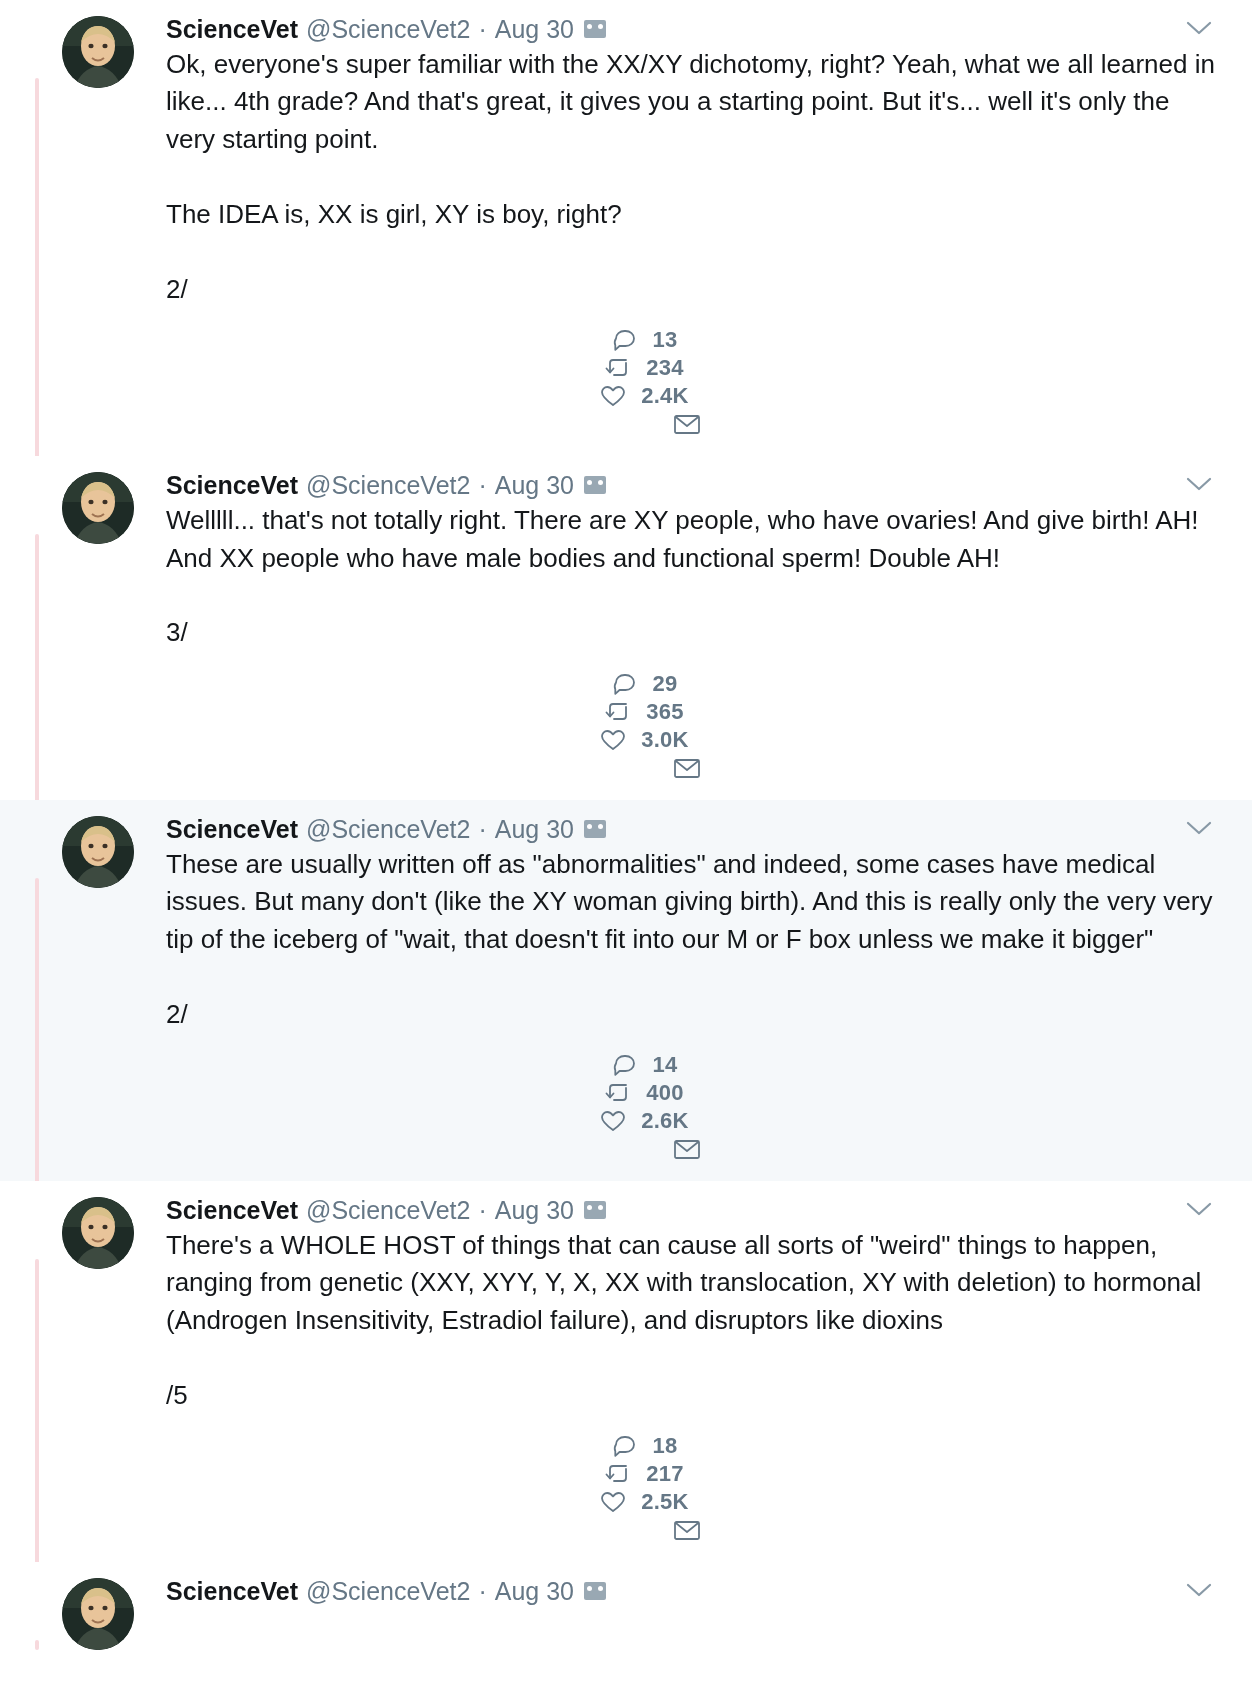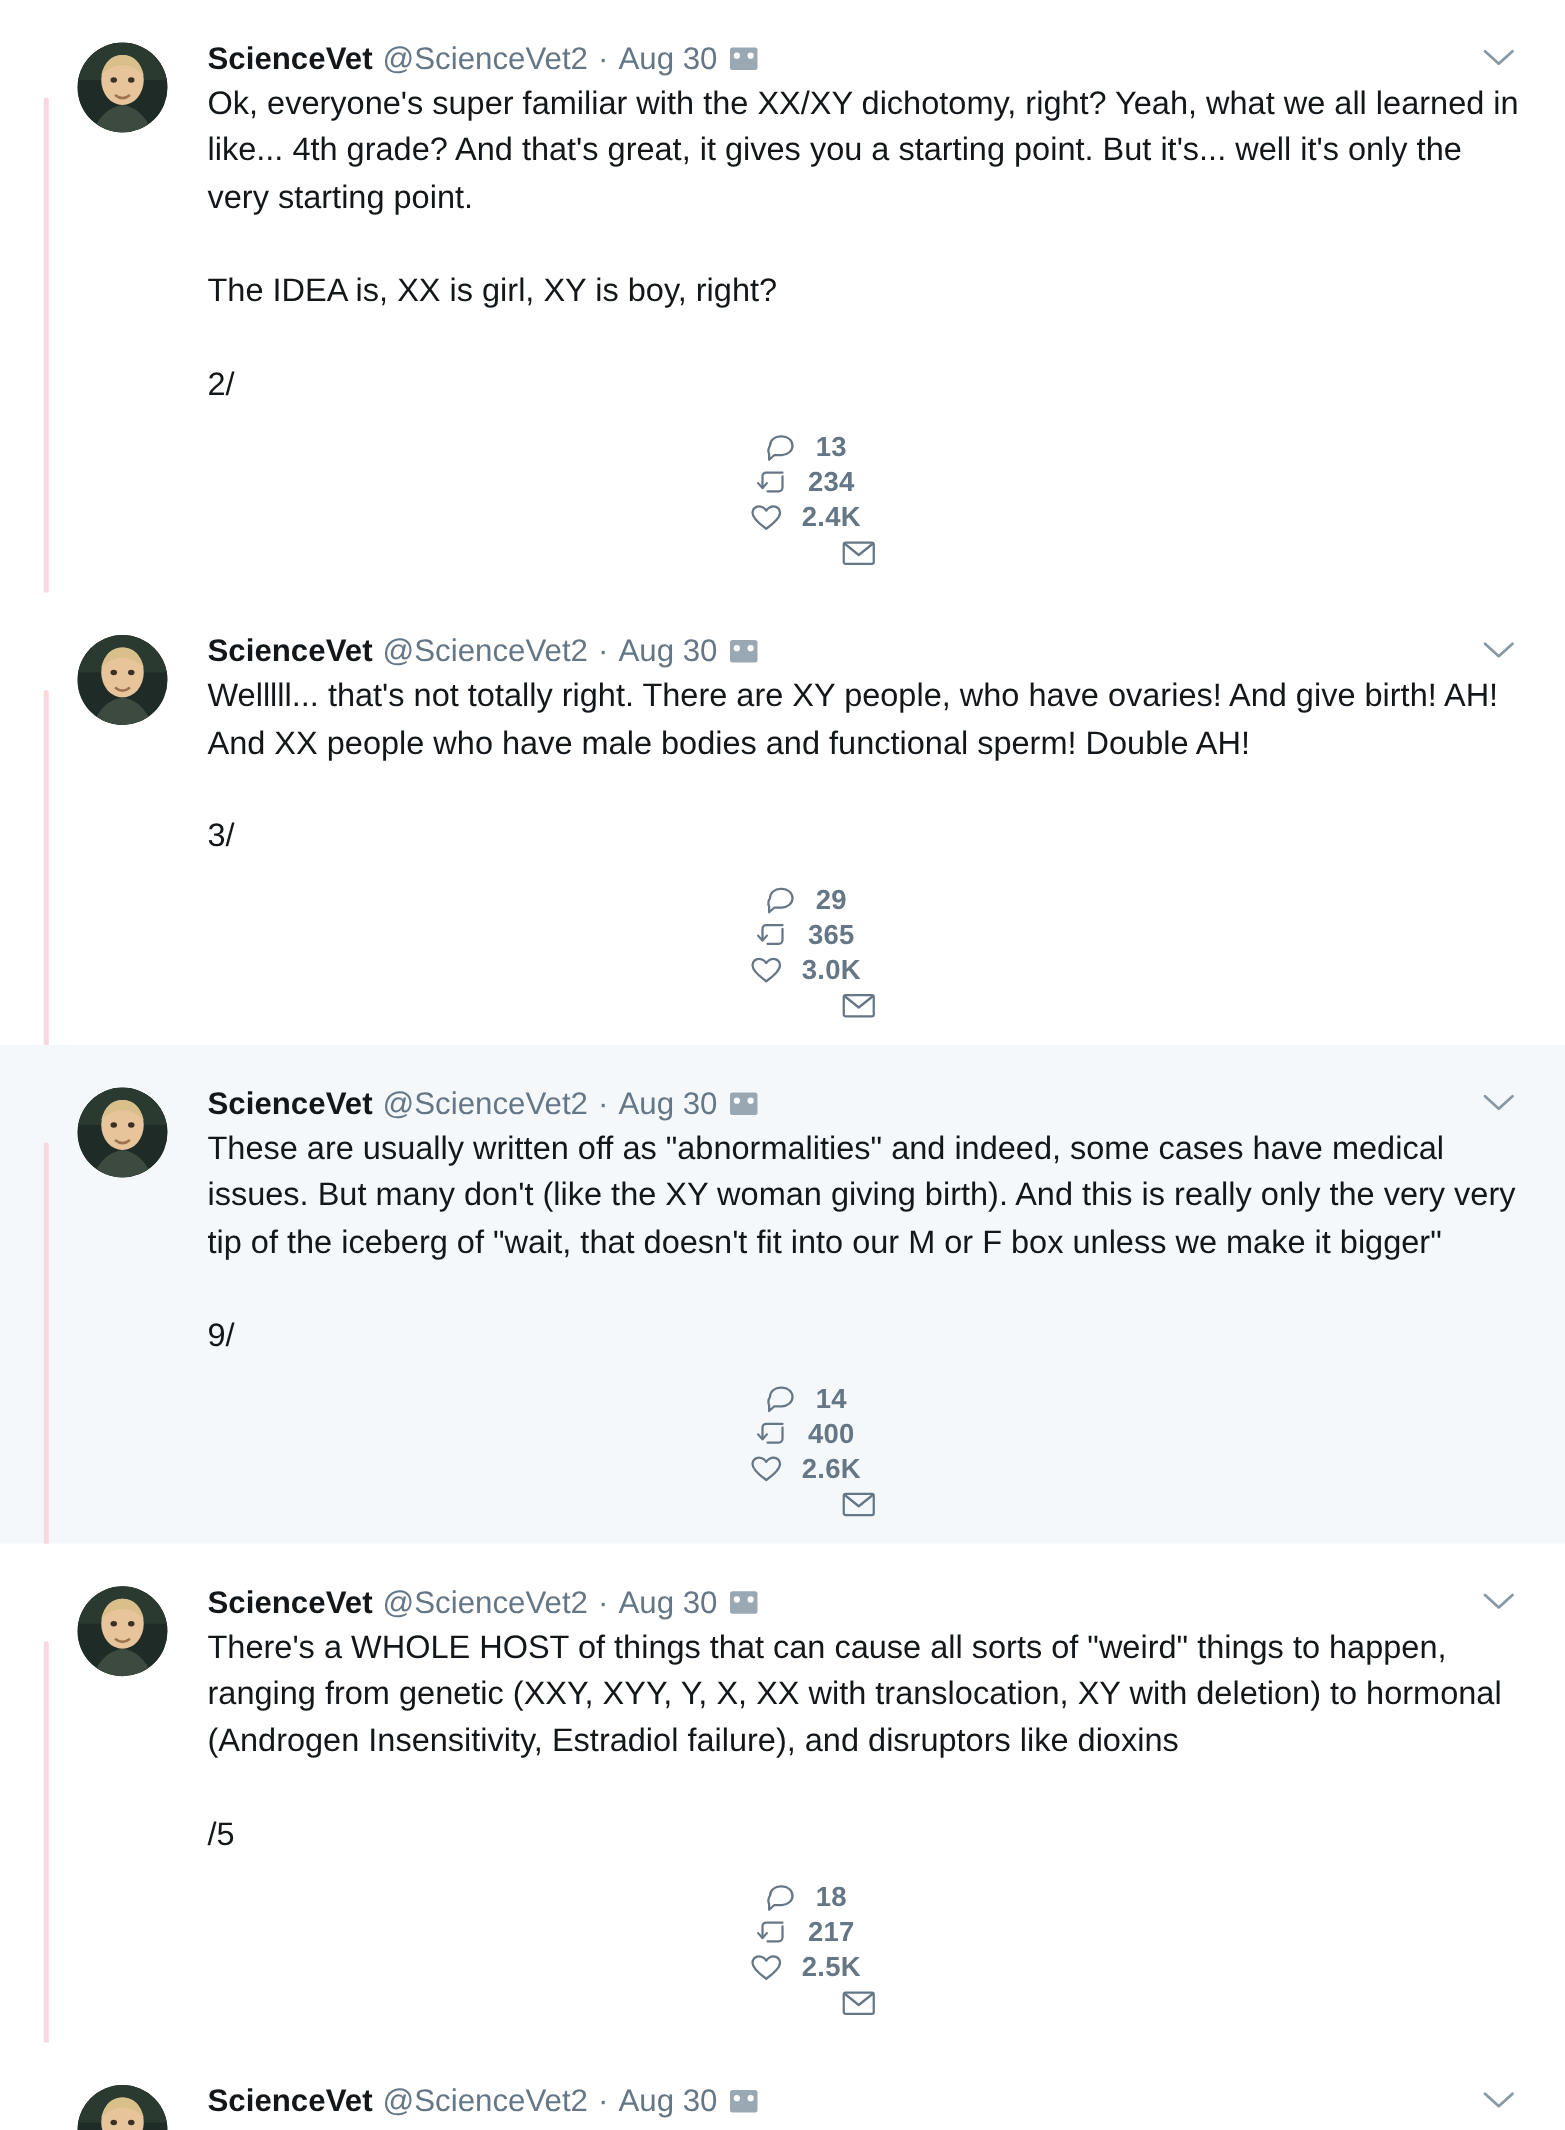--- a/index.html
+++ b/index.html
@@ -15,21 +15,21 @@
     position: relative;
     overflow: hidden;
   }
   .thread {
     position: relative;
     width: 1252px;
   }
   .tweet {
     position: relative;
     display: flex;
-    padding: 32px 20px 0 62px;
+    padding: 14px 20px 0 62px;
     background: #ffffff;
   }
   .tweet.highlight {
     background: #f5f8fa;
   }
   .avatar-col {
     width: 104px;
     flex: 0 0 104px;
     position: relative;
   }
@@ -340,21 +340,21 @@
         <span class="date">Aug 30</span>
         <span class="mini-icon"></span>
         <span class="caret">
           <svg width="28" height="16" viewBox="0 0 28 16" aria-hidden="true">
             <path d="M3 3 L14 13 L25 3" stroke="#8899a6" stroke-width="2.2" fill="none" stroke-linecap="round" stroke-linejoin="round"></path>
           </svg>
         </span>
       </div>
       <div class="tweet-text">These are usually written off as "abnormalities" and indeed, some cases have medical issues. But many don't (like the XY woman giving birth). And this is really only the very very tip of the iceberg of "wait, that doesn't fit into our M or F box unless we make it bigger"
 
-9/</div>
+2/</div>
       <div class="actions">
         <div class="action">
           <span class="glyph">
             <svg width="26" height="26" viewBox="0 0 26 26" aria-hidden="true">
               <path d="M4 11.5 a8.5 7.5 0 0 1 8.5 -7.5 h1 a8.5 7.5 0 0 1 0 15 h-6 l-4.2 3.8 0 -4.4 a7.4 7.4 0 0 1 0.7 -6.9z" fill="none" stroke="#657786" stroke-width="1.8" stroke-linejoin="round"></path>
             </svg>
           </span>
           <span class="count">14</span>
         </div>
         <div class="action">

